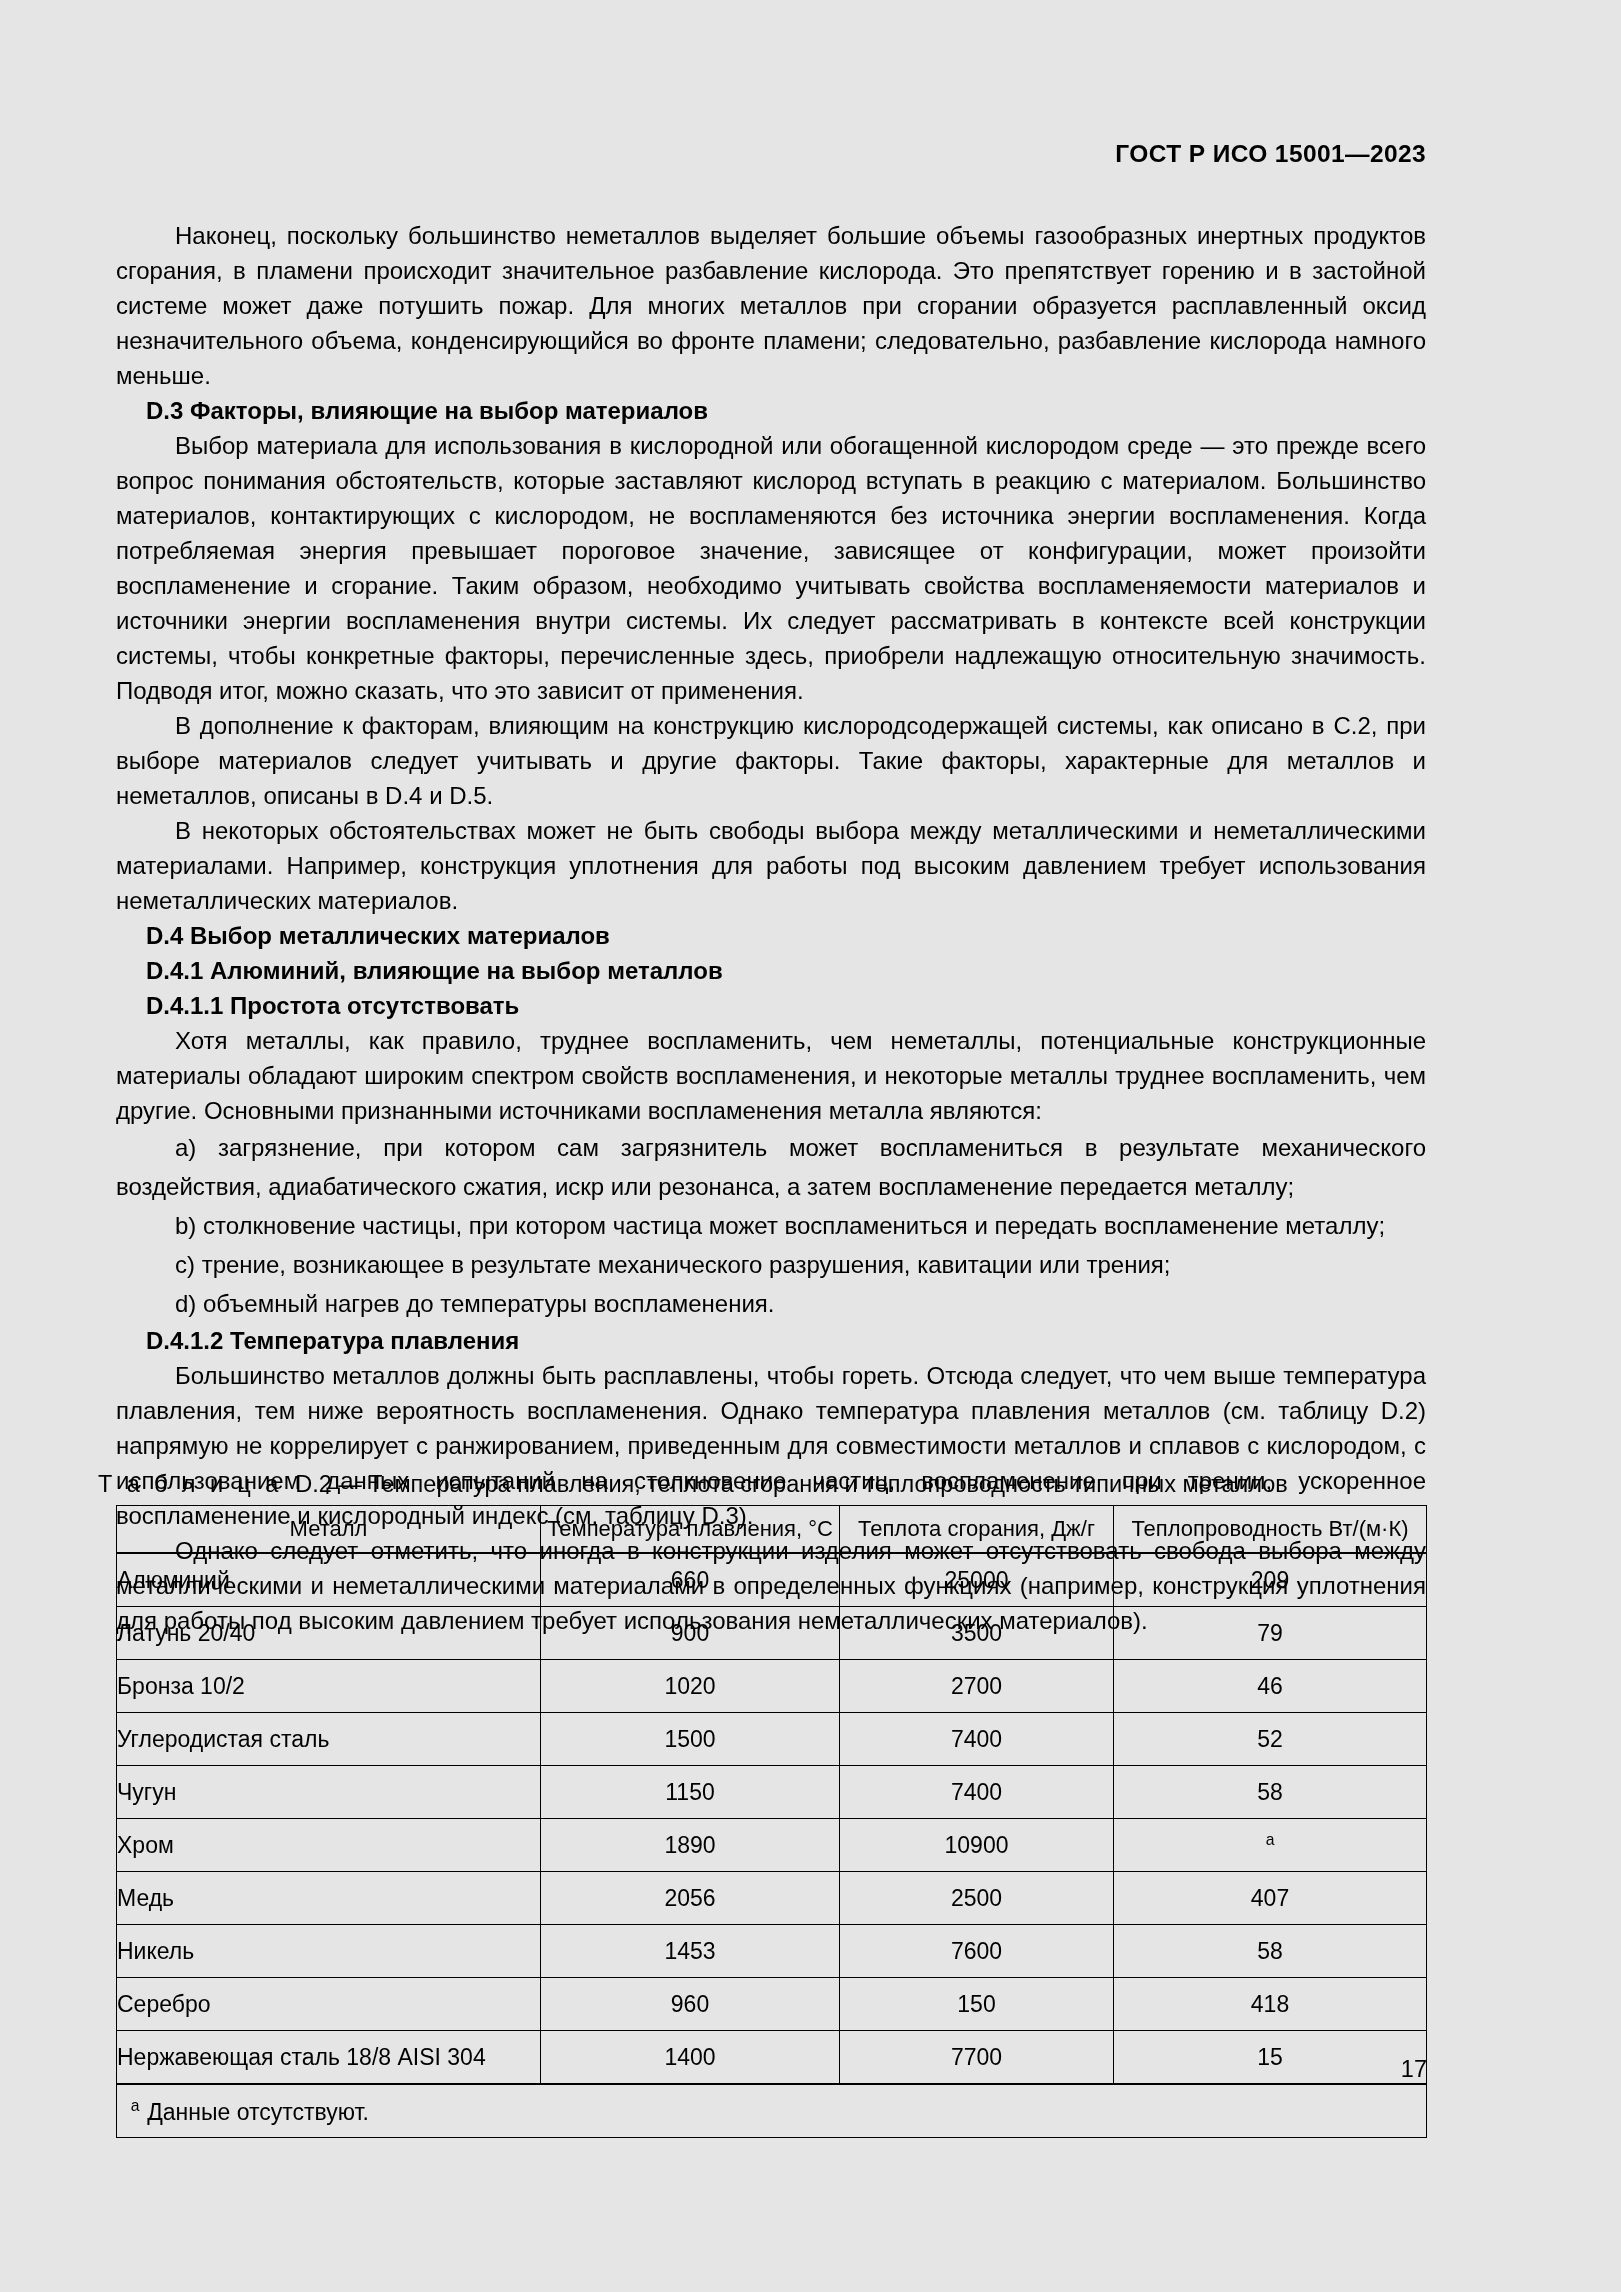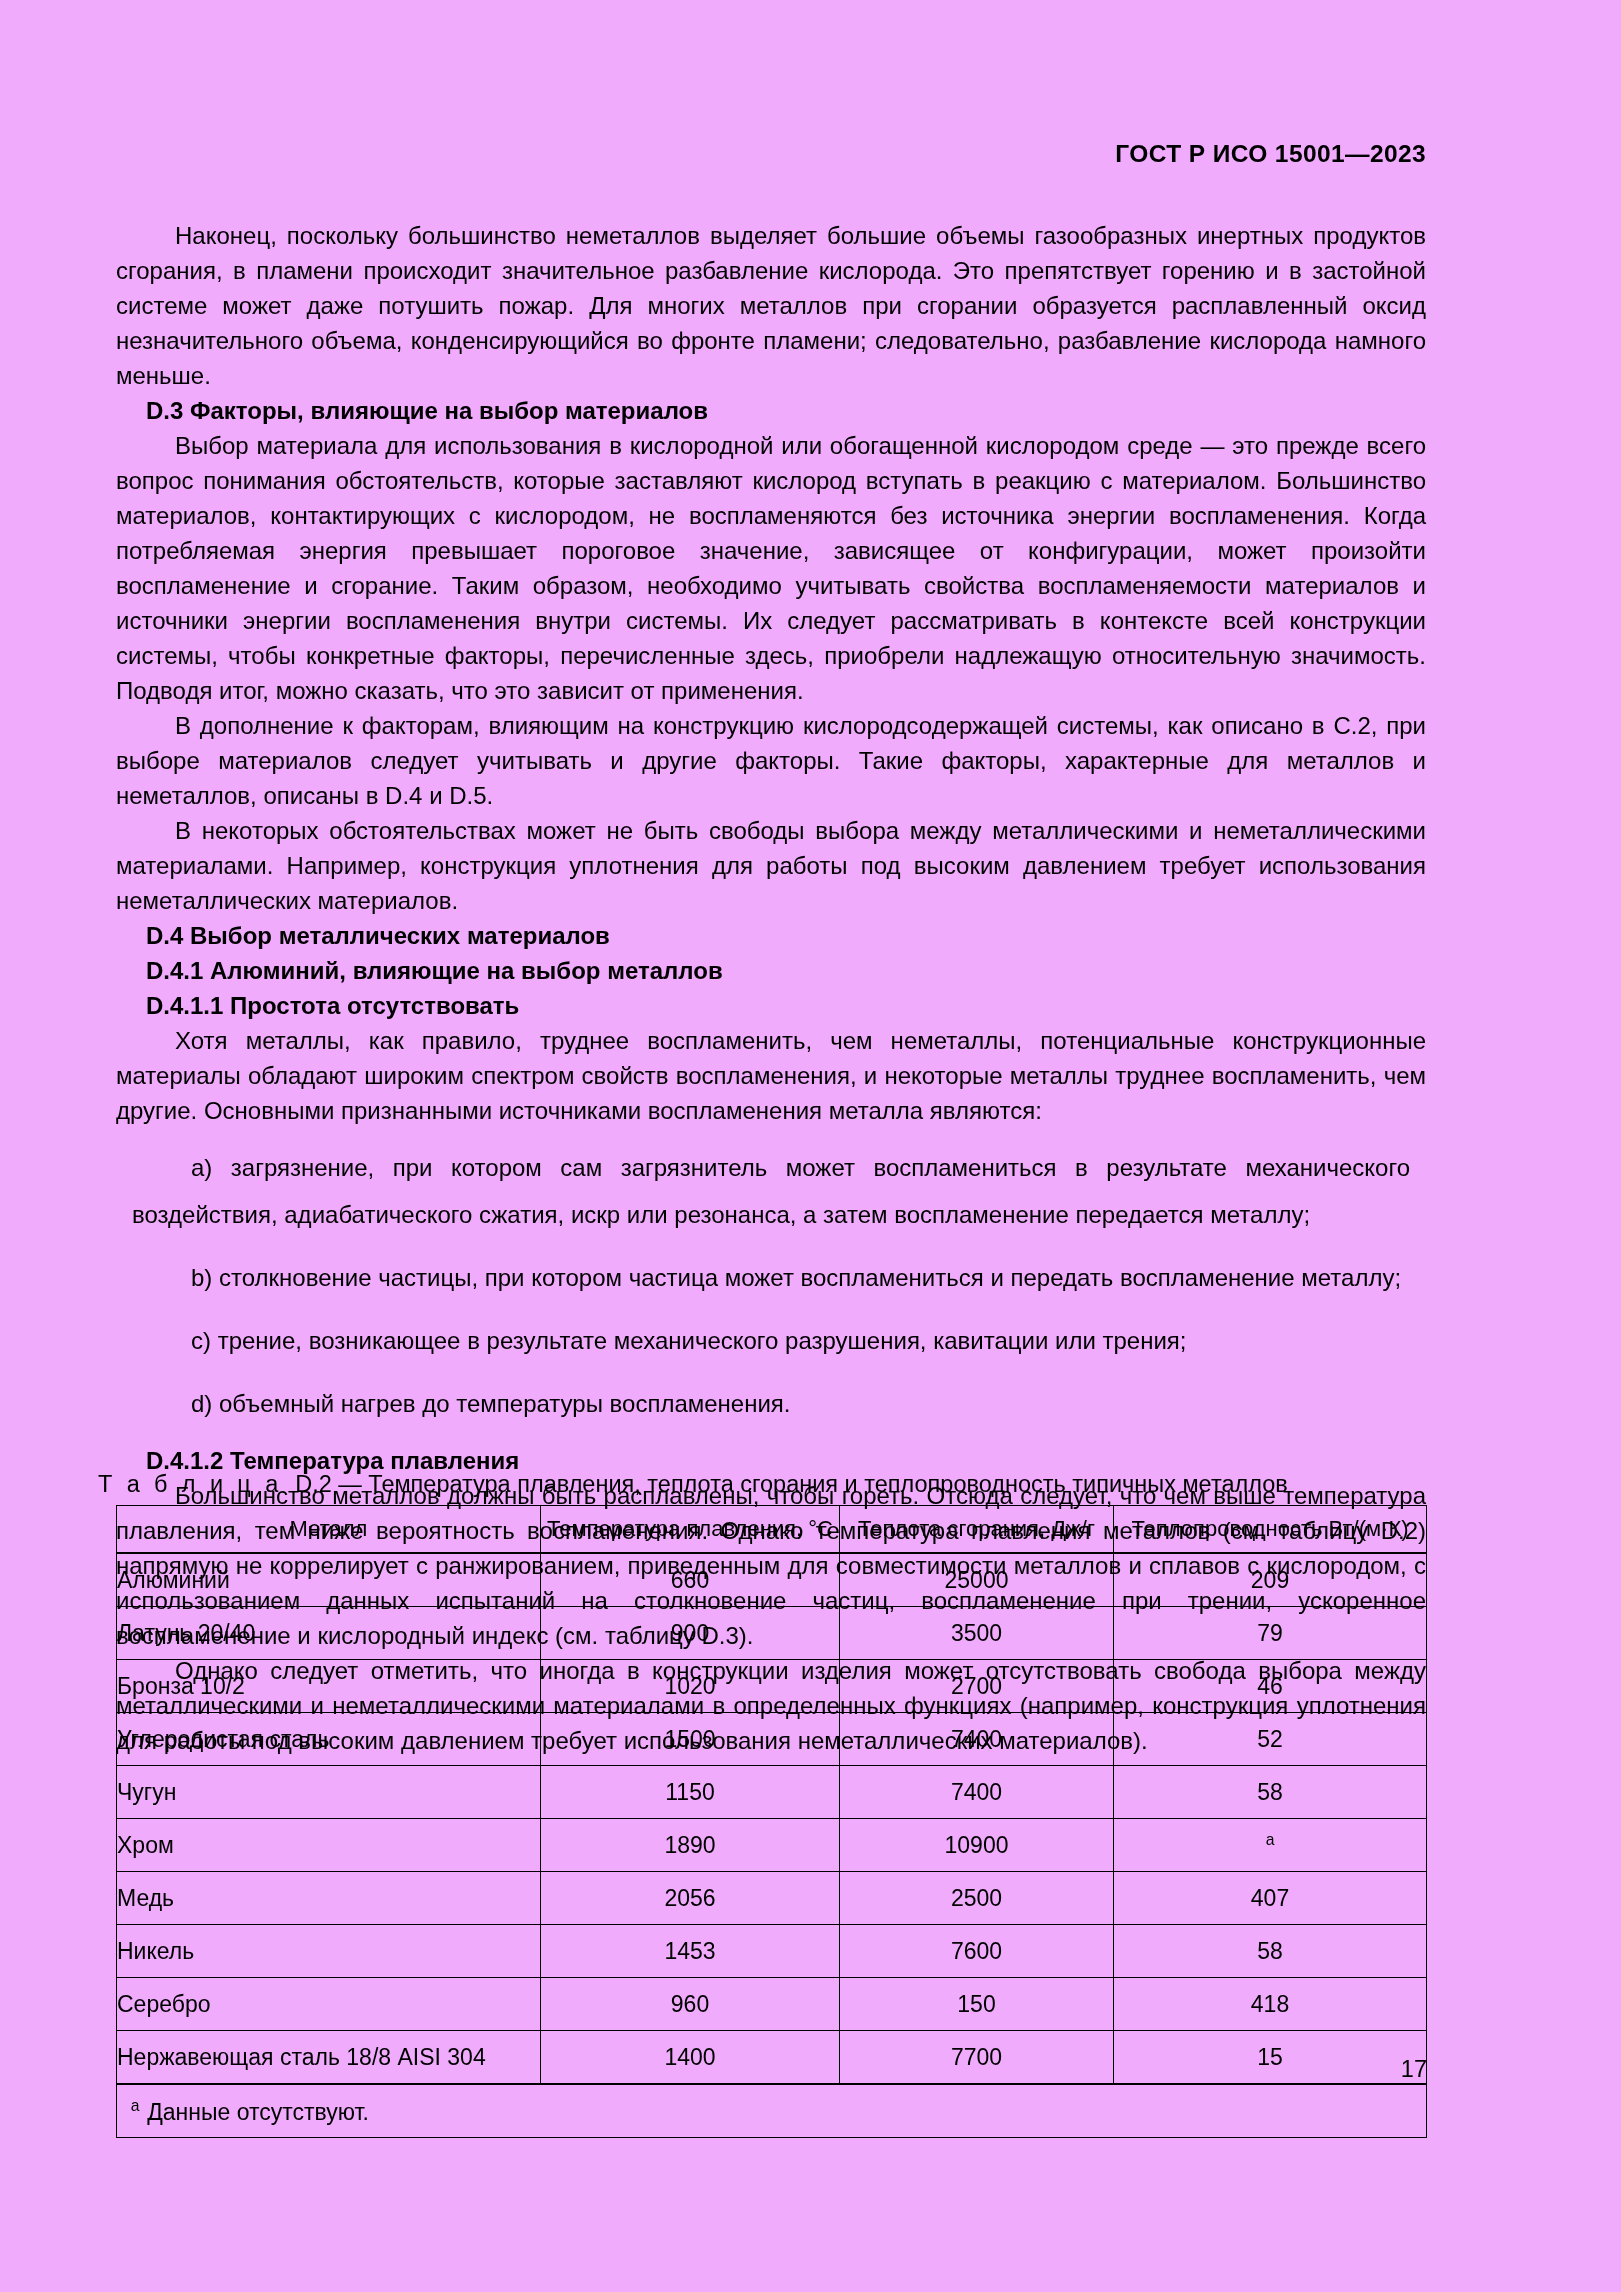--- a/index.html
+++ b/index.html
@@ -13,21 +13,21 @@
     font-family: "Liberation Sans", sans-serif;
     color: #000000;
     position: relative;
     overflow: hidden;
   }
   .page {
     position: absolute;
     left: 0; top: 0;
     width: 1621px;
     height: 2293px;
-    background: #f0abfc;
+    background: #e5e5e5;
   }
   .header {
     position: absolute;
     left: 116px;
     top: 140px;
     width: 1310px;
     text-align: right;
     font-size: 24.5px;
     font-weight: bold;
     letter-spacing: 0.4px;
@@ -40,23 +40,23 @@
   }
   p.body-par {
     margin: 0;
     font-size: 24px;
     line-height: 35px;
     text-align: justify;
     text-indent: 59px;
     hyphens: manual;
   }
   p.list-item {
-    margin: 16px;
+    margin: 0;
     font-size: 24px;
-    line-height: 47px;
+    line-height: 39px;
     text-align: justify;
     text-indent: 59px;
   }
   h3.heading {
     margin: 0;
     font-size: 24px;
     line-height: 35px;
     font-weight: bold;
     text-indent: 0;
     padding-left: 30px;

